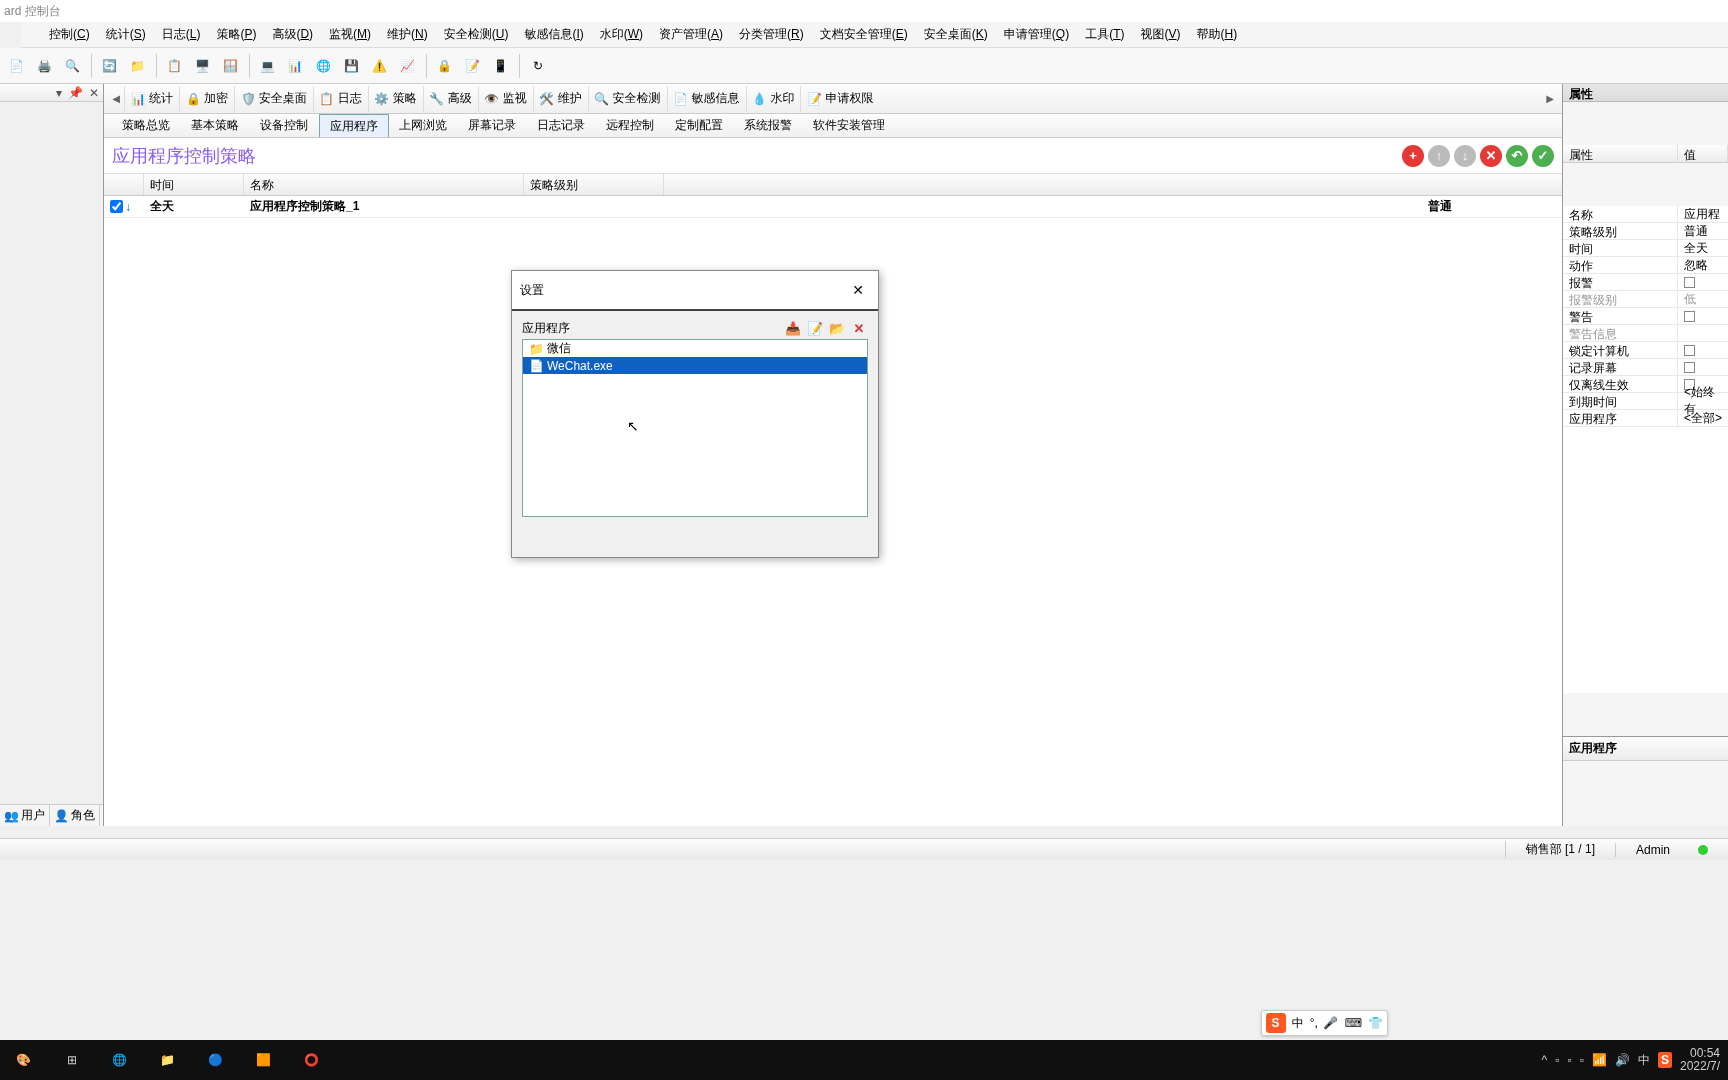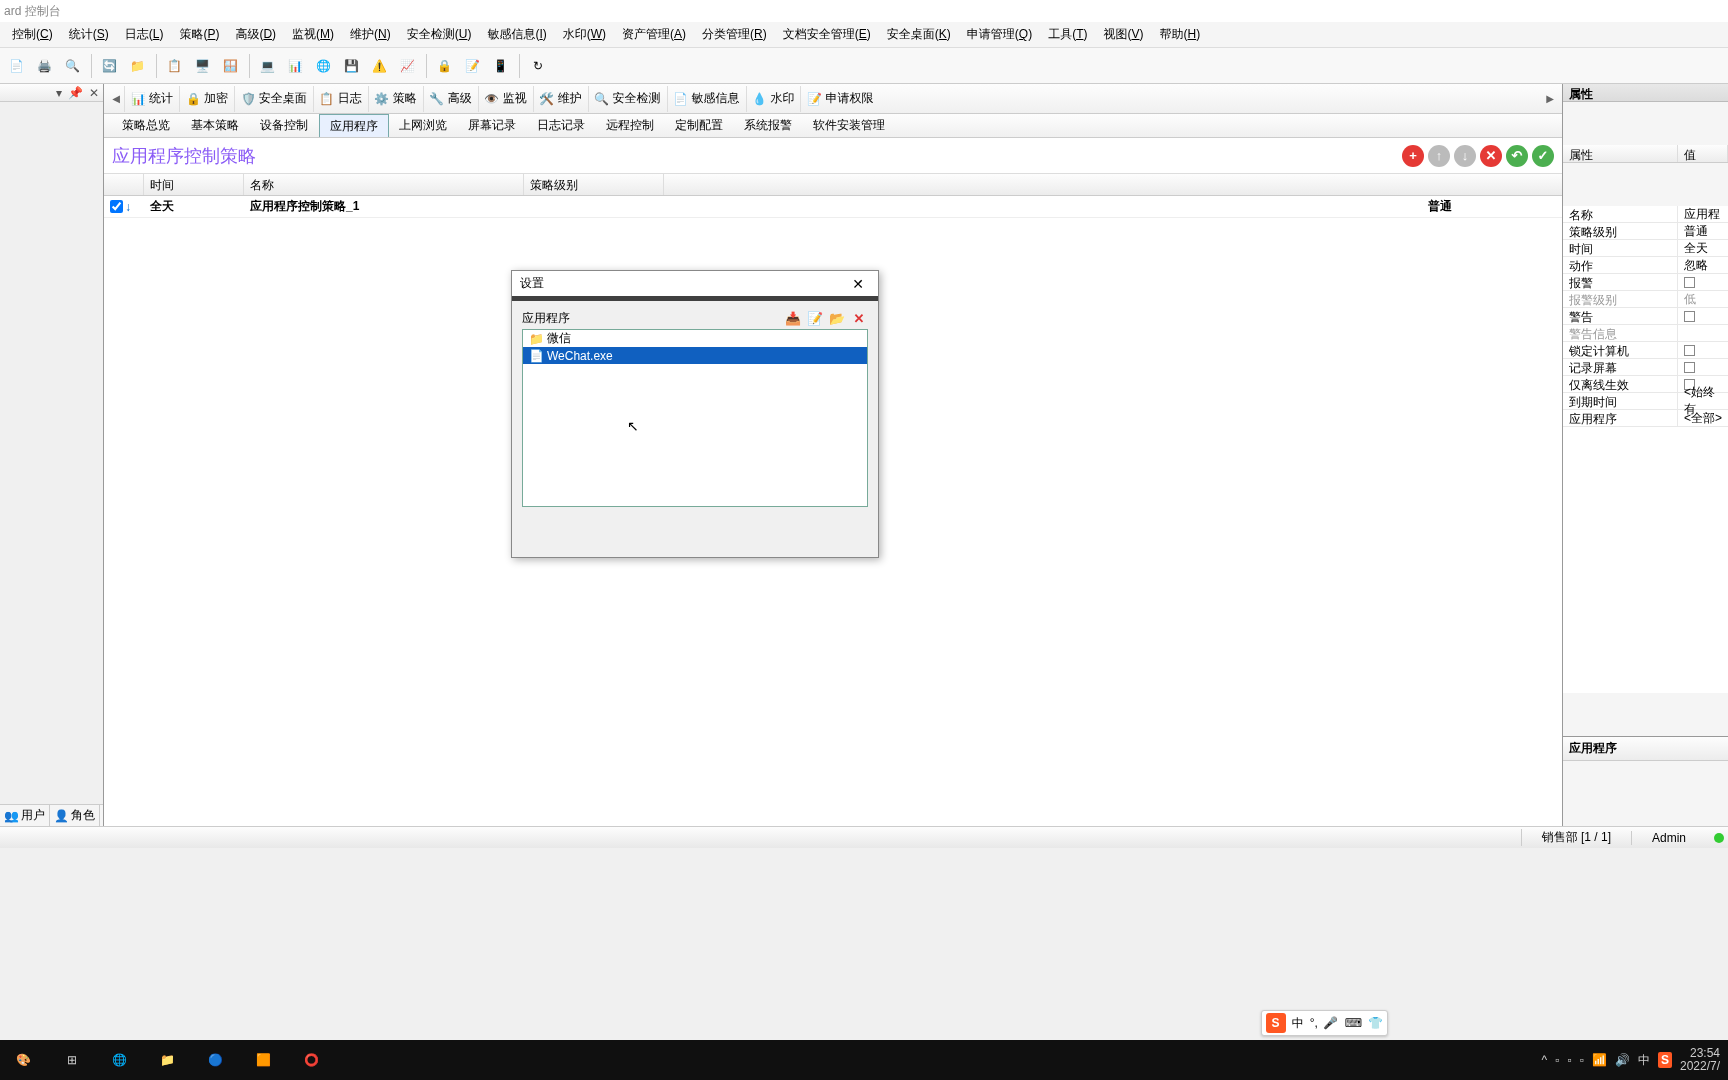--- a/index.html
+++ b/index.html
@@ -1,20 +1,20 @@
 <!DOCTYPE html>
 <html><head>
 <meta charset="utf-8">
 <style>
 * { margin: 0; padding: 0; box-sizing: border-box; font-family: "Microsoft YaHei", SimSun, sans-serif; font-size: 12px; }
 body { background: #f0f0f0; width: 1728px; height: 1080px; overflow: hidden; position: relative; }
 
 .titlebar { height: 22px; background: #fff; display: flex; align-items: center; padding-left: 4px; color: #888; }
 
-.menubar { height: 26px; background: #f5f5f5; border-bottom: 1px solid #ddd; display: flex; align-items: center; padding-left: 4px; }
+.menubar { height: 26px; background: #f5f5f5; border-bottom: 1px solid #ddd; display: flex; align-items: center; padding-left: 20px; margin-left: 21px; }
 .menubar .menu-item { padding: 3px 8px; cursor: pointer; }
 .menubar .menu-item u { text-decoration: underline; }
 
 .toolbar-main { height: 36px; background: #f8f8f8; border-bottom: 1px solid #ccc; display: flex; align-items: center; padding: 0 4px; gap: 2px; }
 .tb-btn { width: 26px; height: 26px; display: flex; align-items: center; justify-content: center; border: 1px solid transparent; border-radius: 3px; cursor: pointer; }
 .tb-sep { width: 1px; height: 24px; background: #ccc; margin: 0 3px; }
 
 .main-layout { display: flex; height: 742px; }
 .left-panel { width: 104px; background: #f0f0f0; border-right: 1px solid #999; position: relative; }
 .left-panel-header { height: 18px; background: linear-gradient(#fdfdfd,#ececec); border-bottom: 1px solid #ccc; display: flex; justify-content: flex-end; align-items: center; padding-right: 2px; gap: 2px; color: #555; font-size: 10px; }
@@ -61,26 +61,26 @@
 .ph-val { flex: 1; }
 .prop-row { height: 17px; display: flex; border-bottom: 1px solid #e8e8e8; background: #fff; }
 .prop-row .pk { width: 115px; padding: 1px 6px; border-right: 1px solid #e8e8e8; }
 .prop-row .pv { flex: 1; padding: 1px 6px; display: flex; align-items: center; }
 .prop-row.disabled { color: #999; }
 .mini-check { width: 11px; height: 11px; border: 1px solid #888; background: #fff; }
 
 .right-bottom { height: 90px; border-top: 1px solid #999; }
 .right-bottom-header { background: linear-gradient(#fdfdfd,#ececec); padding: 3px 6px; font-weight: bold; border-bottom: 1px solid #ccc; }
 
-.statusbar { height: 22px; background: linear-gradient(#fdfdfd,#e8e8e8); border-top: 1px solid #ccc; display: flex; align-items: center; justify-content: flex-end; padding: 0 4px; }
+.statusbar { height: 22px; background: linear-gradient(#fdfdfd,#e8e8e8); border-top: 1px solid #ccc; display: flex; align-items: center; justify-content: flex-end; padding: 0 20px; margin-top: 12px; }
 .status-seg { border-left: 1px solid #ccc; padding: 0 20px; }
 .status-led { width: 10px; height: 10px; border-radius: 50%; background: #3c3; margin-left: 8px; }
 
 .dialog { position: absolute; left: 511px; top: 270px; width: 368px; height: 288px; background: #f0f0f0; border: 1px solid #888; box-shadow: 2px 2px 8px rgba(0,0,0,0.3); }
-.dialog-title { height: 30px; background: #fff; display: flex; align-items: center; justify-content: space-between; padding-left: 8px; border-bottom: 5px solid #404040; }
+.dialog-title { height: 40px; background: #fff; display: flex; align-items: center; justify-content: space-between; padding-left: 8px; border-bottom: 2px solid #404040; }
 .dialog-close { width: 40px; height: 26px; display: flex; align-items: center; justify-content: center; cursor: pointer; font-size: 14px; }
 .dialog-body { padding: 8px 10px; }
 .dialog-label-row { display: flex; justify-content: space-between; align-items: center; margin-bottom: 2px; }
 .dialog-icons { display: flex; gap: 4px; }
 .dialog-icons .di { width: 18px; height: 18px; display: flex; align-items: center; justify-content: center; cursor: pointer; font-size: 13px; }
 .dialog-list { height: 178px; border: 1px solid #7a9; background: #fff; overflow: auto; }
 .list-item { height: 17px; display: flex; align-items: center; padding-left: 6px; gap: 3px; }
 .list-item.folder { background: #fff; }
 .list-item.selected { background: #1060c0; color: #fff; }
 .dialog-footer { display: flex; align-items: center; justify-content: space-between; padding: 8px 10px; }
@@ -409,17 +409,17 @@
   <div class="tray">
     <span class="ti">^</span>
     <span class="ti">▫</span>
     <span class="ti">▫</span>
     <span class="ti">▫</span>
     <span class="ti">📶</span>
     <span class="ti">🔊</span>
     <span class="ti">中</span>
     <span class="ti" style="background:#ff5722;color:#fff;padding:1px 3px;border-radius:2px;font-weight:bold">S</span>
     <div class="time-block">
-      <div>23:54</div>
+      <div>00:54</div>
       <div>2022/7/</div>
     </div>
   </div>
 </div>
 
 </body></html>

